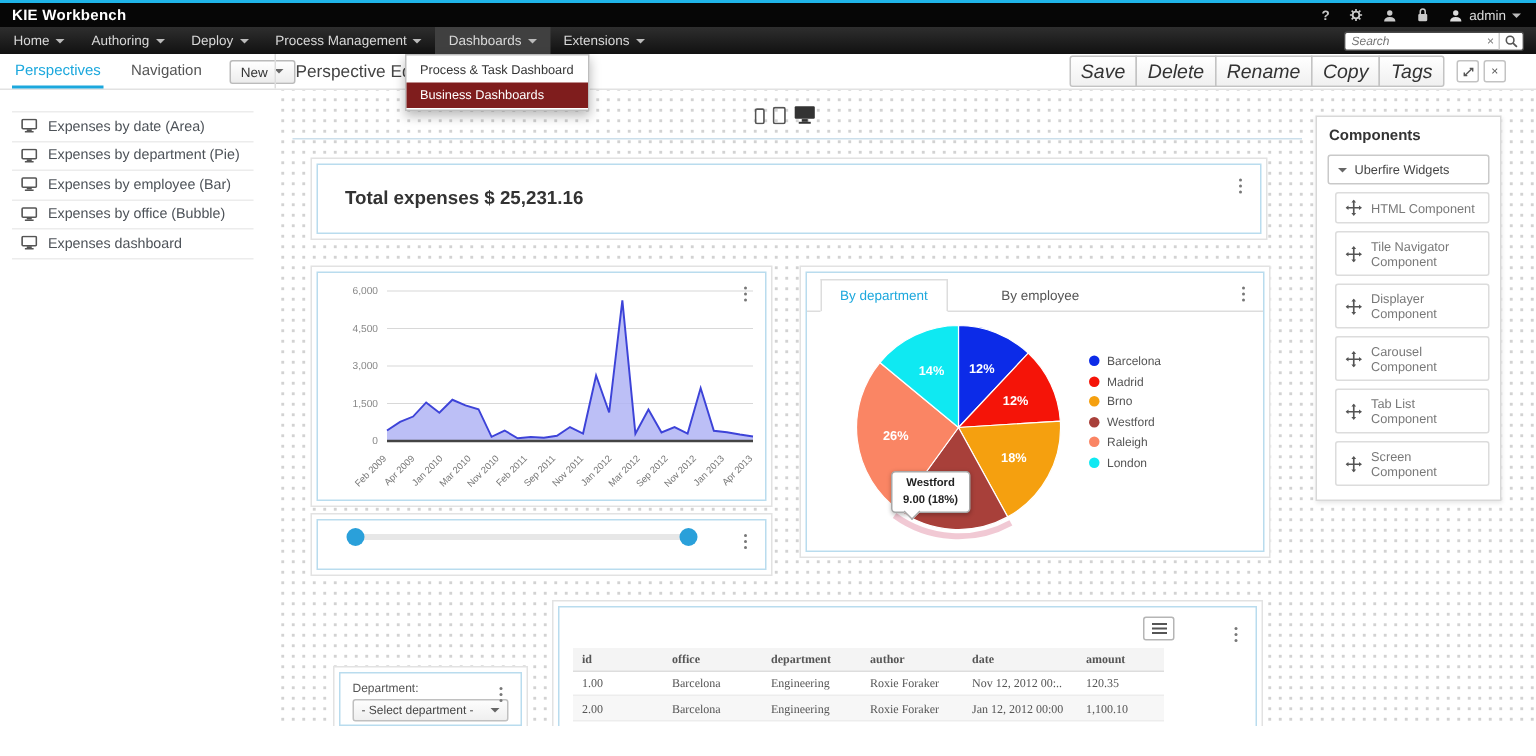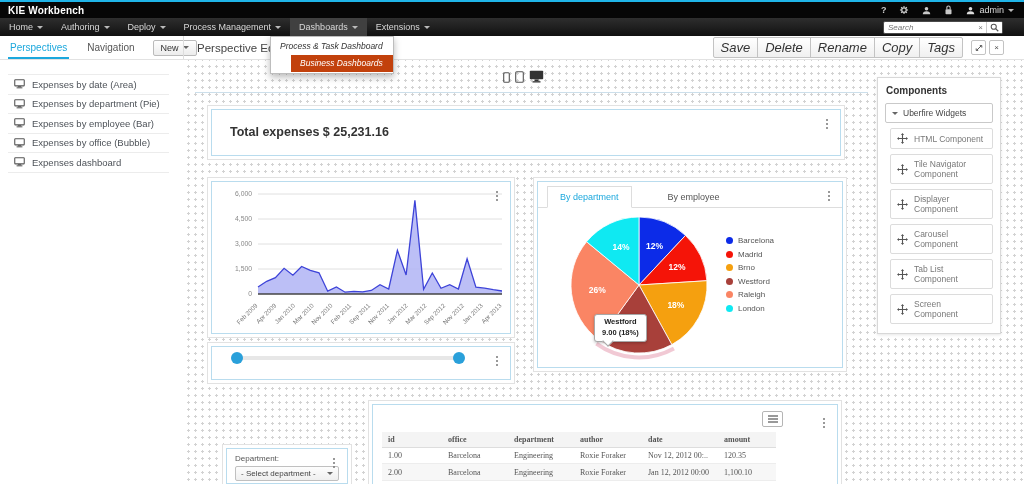--- a/index.html
+++ b/index.html
@@ -15,29 +15,29 @@
   .brand { color:#fff; font-size:10px; font-weight:bold; letter-spacing:.2px; }
   .tb-right { margin-left:auto; display:flex; align-items:center; gap:13px; }
   .tb-ic { color:#c9c9c9; font-size:9px; font-weight:bold; display:flex; align-items:center; cursor:pointer; }
   .user { display:flex; align-items:center; gap:4px; color:#ddd; font-size:9px; cursor:pointer; }
   .caret-w { width:0; height:0; border-left:3px solid transparent; border-right:3px solid transparent; border-top:3px solid #bbb; display:inline-block; }
 
   
   .menubar { height:18px; background:linear-gradient(#2e2e2e,#111); display:flex; align-items:center; position:relative; z-index:30; }
   .mitem { height:18px; display:flex; align-items:center; padding:0 9px; color:#d8d8d8; font-size:9px; gap:4px; cursor:pointer; white-space:nowrap; }
   .mitem.active { background:#404040; }
-  .search-wrap { margin-left:auto; margin-right:21px; display:flex; align-items:center; height:13px; background:#fff; border-radius:2px; width:120px; border:1px solid #4a4a4a; overflow:hidden; }
+  .search-wrap { margin-left:auto; margin-right:8px; display:flex; align-items:center; height:13px; background:#fff; border-radius:2px; width:120px; border:1px solid #4a4a4a; overflow:hidden; }
   .search-input { border:0; outline:none; flex:1; min-width:0; font-size:8px; font-style:italic; padding:0 4px; color:#555; font-family:"Liberation Sans",sans-serif; }
   .search-clear { color:#777; font-size:8px; padding:0 3px; cursor:pointer; }
   .search-btn { width:16px; align-self:stretch; border-left:1px solid #ccc; display:flex; align-items:center; justify-content:center; cursor:pointer; background:#fff; }
 
   
   .dd { position:absolute; left:270px; top:36px; z-index:50; background:#fff; border:1px solid #bdbdbd; box-shadow:0 3px 7px rgba(0,0,0,.28); padding:1px 0; }
-  .dd-item { font-size:8.5px; color:#333; padding:3px 10px 4px 9px; white-space:nowrap; cursor:pointer;font-style:italic; }
-  .dd-item.selected { background:#c2410c; color:#fff;margin-left:20px; }
+  .dd-item { font-size:8.5px; color:#333; padding:3px 10px 4px 9px; white-space:nowrap; cursor:pointer; }
+  .dd-item.selected { background:#7f1d1d; color:#fff; }
 
   
   .headrow { height:24px; display:flex; border-bottom:1px solid #e2e2e2; background:#fff; position:relative; z-index:5; }
   .tabs-left { width:183px; display:flex; align-items:center; padding-left:8px; gap:16px; }
   .wtab { font-size:10px; color:#555; padding:5px 2px 4px; cursor:pointer; border-bottom:2px solid transparent; }
   .wtab.active { color:#1ca8dd; border-bottom:2px solid #1ca8dd; }
   .new-btn { font-size:9px; border:1px solid #bbb; border-radius:2px; background:linear-gradient(#fff,#ececec); padding:2px 7px; display:flex; gap:4px; align-items:center; cursor:pointer; color:#333; }
   .caret-d { width:0; height:0; border-left:3px solid transparent; border-right:3px solid transparent; border-top:3px solid #666; display:inline-block; }
   .editor-head { flex:1; border-left:1px solid #ddd; display:flex; align-items:center; padding:0 20px 0 13px; }
   .editor-title { font-size:11.5px; color:#444; white-space:nowrap; overflow:hidden; }

